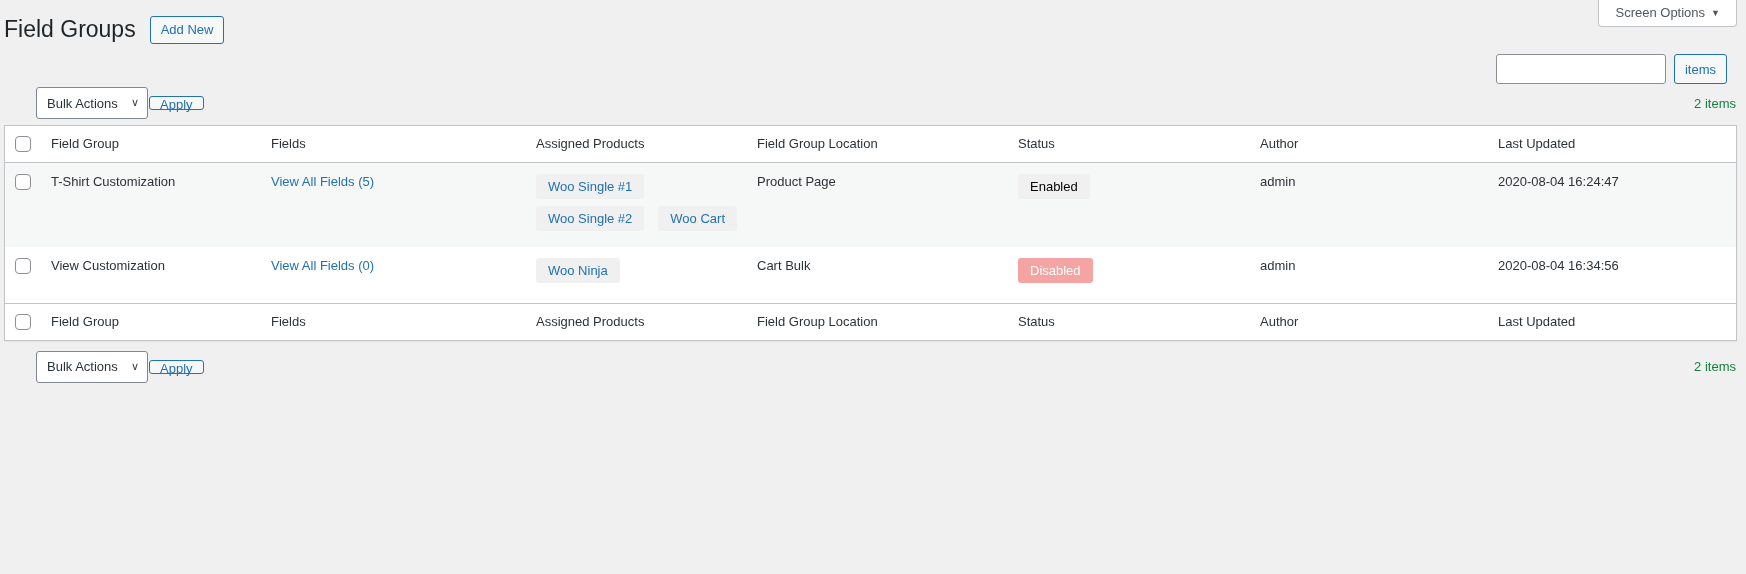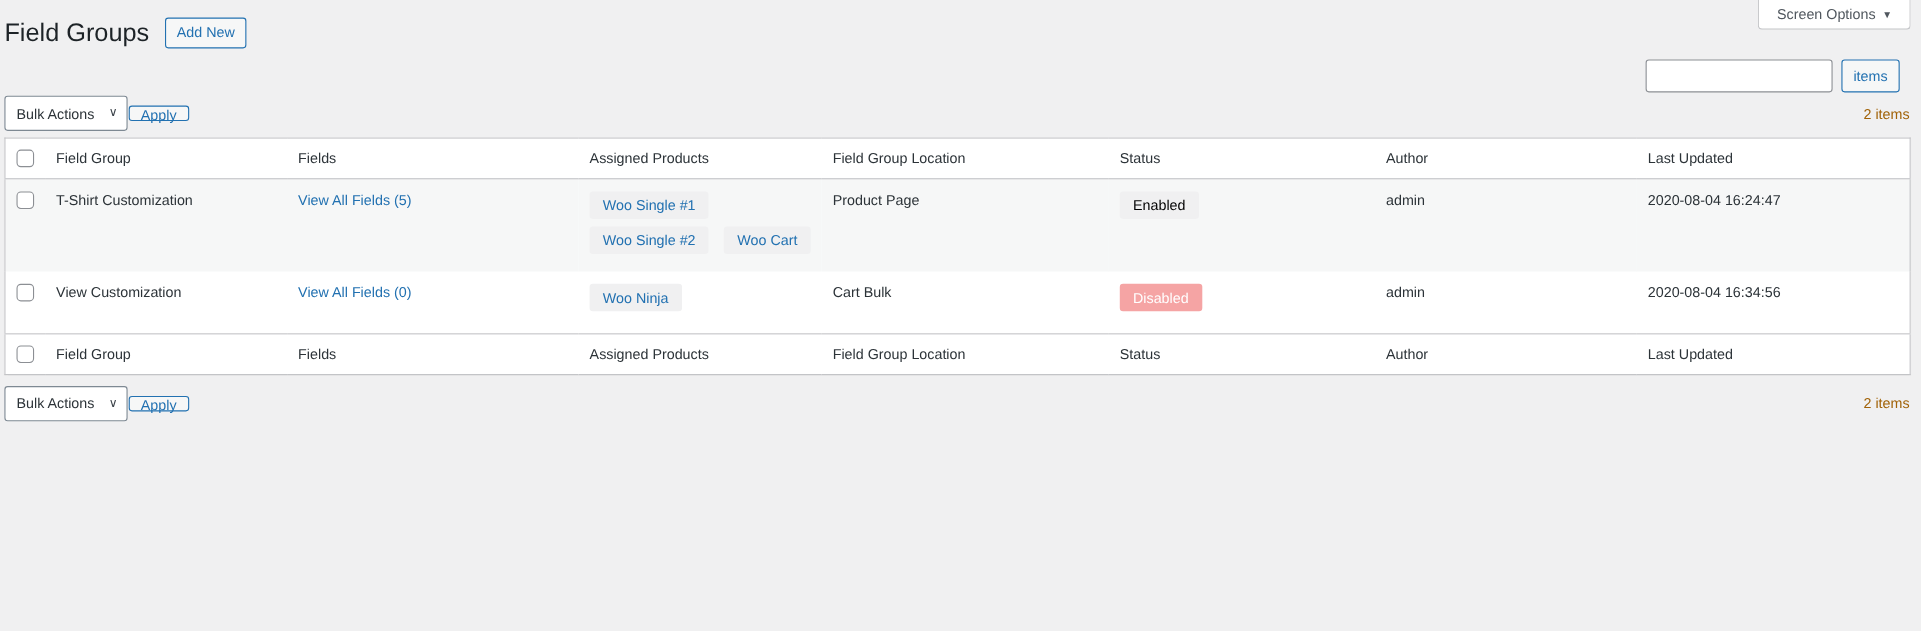--- a/index.html
+++ b/index.html
@@ -42,33 +42,33 @@
   .button-secondary {
     height: 30px; margin-left: 8px; padding: 0 10px;
     background: #f6f7f7; border: 1px solid #2271b1; border-radius: 3px;
     color: #2271b1; font-size: 13px; cursor: pointer; font-family: inherit;
   }
 
   
   .tablenav { display: flex; justify-content: space-between; align-items: center; margin-top: 3px; height: 32px; }
   .tablenav.bottom { margin-top: 10px; }
   .bulkactions { display: flex; align-items: center; }
-  .select-wrap { position: relative; display: inline-block; }
+  .select-wrap { position: relative; display: inline-block; margin-left: 32px; }
   select.bulk-select {
     -webkit-appearance: none; appearance: none;
     height: 32px; padding: 0 28px 0 10px;
     background: #fff; border: 1px solid #7e8993; border-radius: 3px;
     font-family: inherit; font-size: 13px; color: #2c3338; cursor: pointer;
   }
   .select-wrap .caret {
     position: absolute; right: 9px; top: 50%; transform: translateY(-56%);
     font-size: 11px; color: #3c434a; pointer-events: none;
   }
   .apply-btn { margin-left: 1px; height: 14px; }
-  .items-count { color: #a16207; padding-right: 1px; }
+  .items-count { color: #15803d; padding-right: 1px; }
 
   
   table.list-table {
     width: 100%; margin-top: 6px;
     border-collapse: collapse;
     background: #fff; border: 1px solid #c3c4c7;
     box-shadow: 0 1px 1px rgba(0,0,0,.04);
   }
   .list-table th, .list-table td {
     text-align: left; vertical-align: top;

